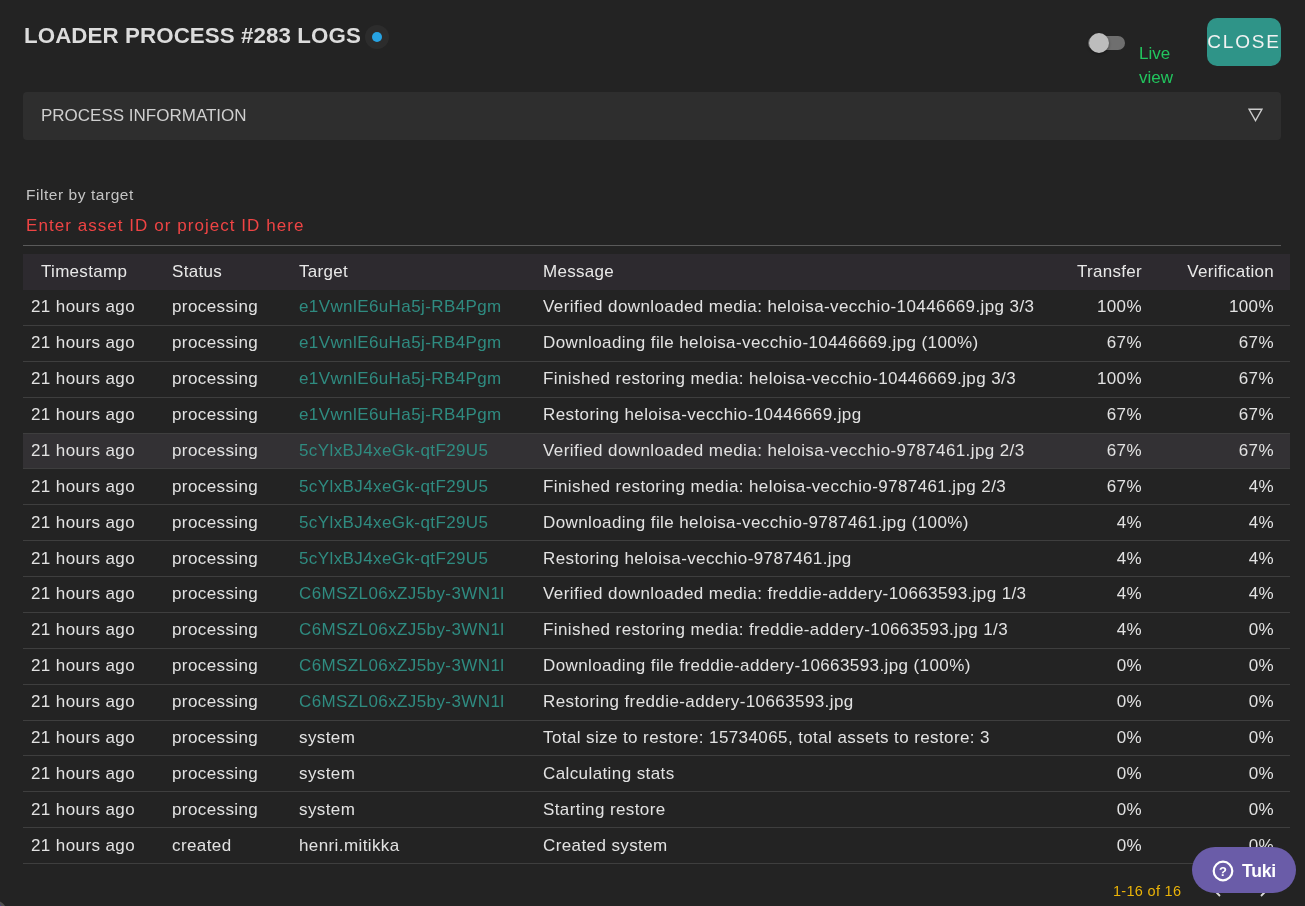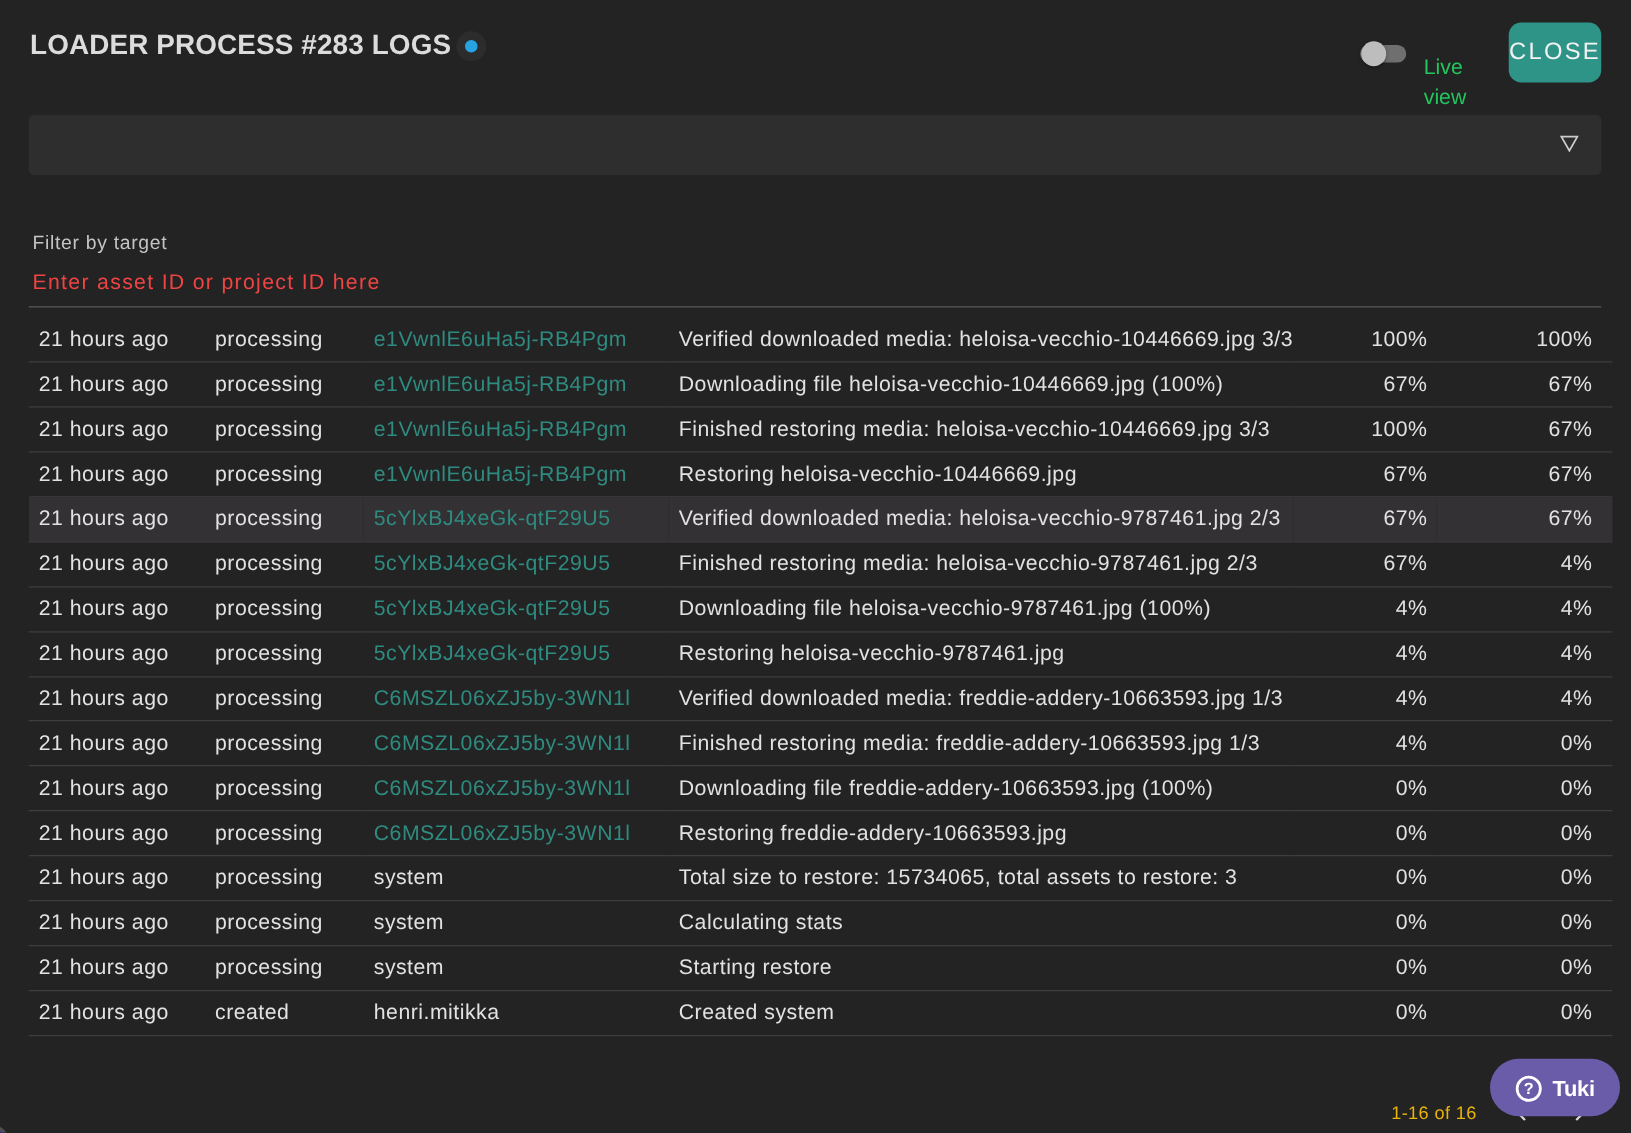--- a/index.html
+++ b/index.html
@@ -106,39 +106,48 @@
   <div class="title">LOADER PROCESS #283 LOGS</div>
   <div class="dot-halo"></div>
   <div class="dot"></div>
 
   <div class="switch-track"></div>
   <div class="switch-thumb"></div>
   <div class="liveview">Live<br>view</div>
   <div class="closebtn">CLOSE</div>
 
   <div class="procbar">
+    <div class="label">PROCESS INFORMATION</div>
     <svg width="15" height="14" viewBox="0 0 15 14">
       <polygon points="1.1,1.3 13.9,1.3 7.5,12.6" fill="none" stroke="#cccccc" stroke-width="1.4"></polygon>
     </svg>
   </div>
 
   <div class="filterlabel">Filter by target</div>
   <div class="placeholder">Enter asset ID or project ID here</div>
   <div class="inputline"></div>
 
   <table class="logs">
     <colgroup>
       <col style="width:141px">
       <col style="width:127px">
       <col style="width:244px">
       <col style="width:500px">
       <col style="width:114px">
       <col style="width:141px">
     </colgroup>
     <tbody>
+      <tr>
+      <th class="c1">Timestamp</th>
+        <th>Status</th>
+        <th>Target</th>
+        <th>Message</th>
+      <th class="num">Transfer</th>
+        <th class="last">Verification</th>
+    </tr>
     <tr>
         <td>21 hours ago</td>
         <td>processing</td>
         <td class="tgt">e1VwnlE6uHa5j-RB4Pgm</td>
         <td>Verified downloaded media: heloisa-vecchio-10446669.jpg 3/3</td>
         <td class="num">100%</td>
         <td class="last">100%</td>
       </tr>
     <tr>
         <td>21 hours ago</td>

